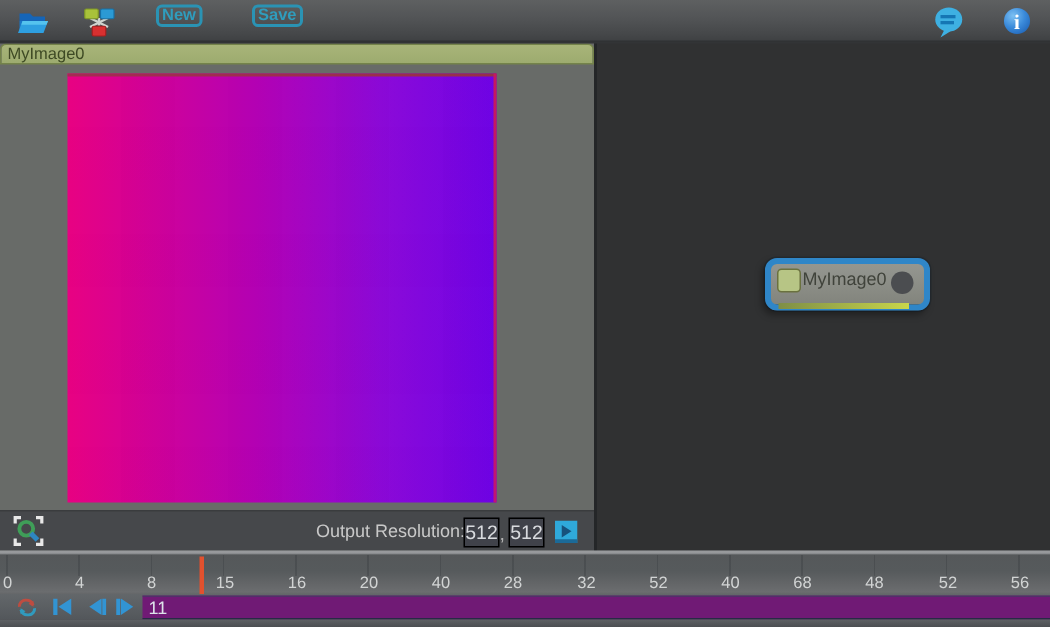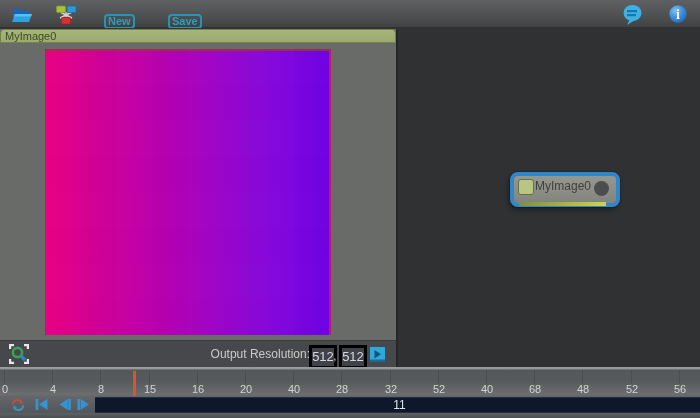--- a/index.html
+++ b/index.html
@@ -2,54 +2,54 @@
 <html><head>
 <meta charset="utf-8">
 <style>
   html,body{margin:0;padding:0;}
   body{width:700px;height:418px;overflow:hidden;font-family:"Liberation Sans",sans-serif;background:#3a3e42;}
   .abs{position:absolute;}
   #stage{position:relative;width:700px;height:418px;}
 
   
   #toolbar{left:0;top:0;width:700px;height:28px;background:linear-gradient(180deg,#5e6061 0%,#525456 45%,#454749 85%,#3f4143 100%);border-bottom:1px solid #303234;box-sizing:border-box;}
-  .tbtn{position:absolute;top:14px;height:11px;line-height:11px;border:2px solid #2a93b4;border-radius:4px;color:#2f9dbd;font-size:11px;font-weight:bold;text-align:left;padding:0 2px;}
+  .tbtn{position:absolute;top:3px;height:11px;line-height:11px;border:2px solid #2a93b4;border-radius:4px;color:#2f9dbd;font-size:11px;font-weight:bold;text-align:left;padding:0 2px;}
 
   
   #leftpanel{left:0;top:28px;width:396px;height:339px;background:#686b68;}
   #titlebar{left:0;top:1px;width:396px;height:14px;background:linear-gradient(180deg,#a8b479,#9dab6f);border:1px solid #74834a;border-radius:4px 4px 0 0;box-sizing:border-box;color:#3e4a24;font-size:11px;line-height:13px;padding-left:4px;}
   #gradimg{left:45px;top:21px;width:286px;height:286px;background:
     repeating-linear-gradient(90deg,rgba(255,255,255,0.005) 0 35.75px,rgba(0,0,0,0.006) 35.75px 71.5px),
     repeating-linear-gradient(180deg,rgba(255,255,255,0.004) 0 35.6px,rgba(0,0,0,0.005) 35.6px 71.2px),
     linear-gradient(90deg,#e80082 0%,#b400b4 44%,#8c08d8 73%,#6e02e6 100%);}
   #gradimg:before{content:"";position:absolute;left:0;top:0;right:0;height:2px;background:linear-gradient(90deg,#a42c52,#96304a);}
   #gradimg:after{content:"";position:absolute;right:0;top:0;bottom:0;width:2px;background:linear-gradient(180deg,#c41960,#c01574);}
 
   #bottomstrip{left:0;top:312px;width:396px;height:27px;background:#46484b;border-top:1px solid #3a3c3e;box-sizing:border-box;}
   #reslabel{right:86px;top:6px;color:#c9c9c9;font-size:12px;}
-  .resbox{top:4px;width:22px;height:18px;background:#40424a;border:3px solid #000000;color:#d8dade;font-size:13px;text-align:center;line-height:18px;}
+  .resbox{top:4px;width:22px;height:18px;background:#40424a;border:1px solid #000000;color:#d8dade;font-size:13px;text-align:center;line-height:18px;}
   #comma{left:333px;top:7px;color:#b5b5b5;font-size:13px;}
 
   
   #rightpanel{left:396px;top:28px;width:304px;height:339px;background:#303132;border-left:2px solid #242628;box-sizing:border-box;}
   #node{left:112px;top:144px;width:102px;height:27px;background:linear-gradient(180deg,#949690 0%,#8b8d86 55%,#82847c 100%);border:4px solid #2f86c8;border-radius:8px;box-shadow:-2px 3px 5px rgba(0,0,0,0.35),0 0 0 1px rgba(25,35,45,0.45);}
   #nodethumb{left:4px;top:3px;width:16px;height:16px;background:#b7c585;border:1px solid #6a713f;border-radius:3px;box-sizing:border-box;}
   #nodetext{left:21px;top:3px;color:#40433b;font-size:12px;line-height:14px;}
   #nodedot{right:7px;top:5px;width:15px;height:15px;border-radius:50%;background:#4b4d50;}
   #nodebar{left:5px;right:10px;bottom:-3px;height:4px;background:linear-gradient(90deg,#7e8e46,#c9d64b);}
 
   
   #ruler{left:0;top:367px;width:700px;height:30px;background:linear-gradient(180deg,#9a9c9e 0%,#95979a 6%,#55585a 10%,#565a5c 45%,#646668 75%,#6b6d6f 92%,#606264 100%);box-sizing:border-box;}
   #ruler:before{content:"";position:absolute;left:4px;top:3px;width:696px;height:14px;background:repeating-linear-gradient(90deg,rgba(42,46,50,0.25) 0 1px,transparent 1px 48.2px);}
   .rnum{position:absolute;bottom:2px;color:#d2d4d4;font-size:11px;transform:translateX(-50%);}
   #playhead{left:133px;top:371px;width:3px;height:25px;background:#e2512e;}
 
   
   #controlrow{left:0;top:396px;width:700px;height:17px;background:linear-gradient(180deg,#63676a,#53575b);}
-  #navybar{left:95px;top:397px;width:605px;height:16px;background:#0f172a;border-top:1px solid #36426088;border-bottom:1px solid #262b44;box-sizing:border-box;color:#dde3ea;font-size:12px;line-height:14px;padding-left:4px;text-align:center;}
+  #navybar{left:95px;top:397px;width:605px;height:16px;background:#701a75;border-top:1px solid #36426088;border-bottom:1px solid #262b44;box-sizing:border-box;color:#dde3ea;font-size:12px;line-height:14px;padding-left:4px;}
   #bottombar{left:0;top:413px;width:700px;height:5px;background:linear-gradient(180deg,#5e6164,#4b4e51);}
 </style>
 </head>
 <body>
 <div id="stage">
   <div id="toolbar" class="abs">
 
     <svg class="abs" style="left:11px;top:6px;" width="23" height="19" viewBox="0 0 23 19">
       <path d="M2,3 L9,3 L11,5 L19,5 L19,8 L2,8 Z" fill="#1565b8"></path>
       <path d="M2,3 L2,16 L17,16 L19,8 L2,8 Z" fill="#1976c8"></path>

